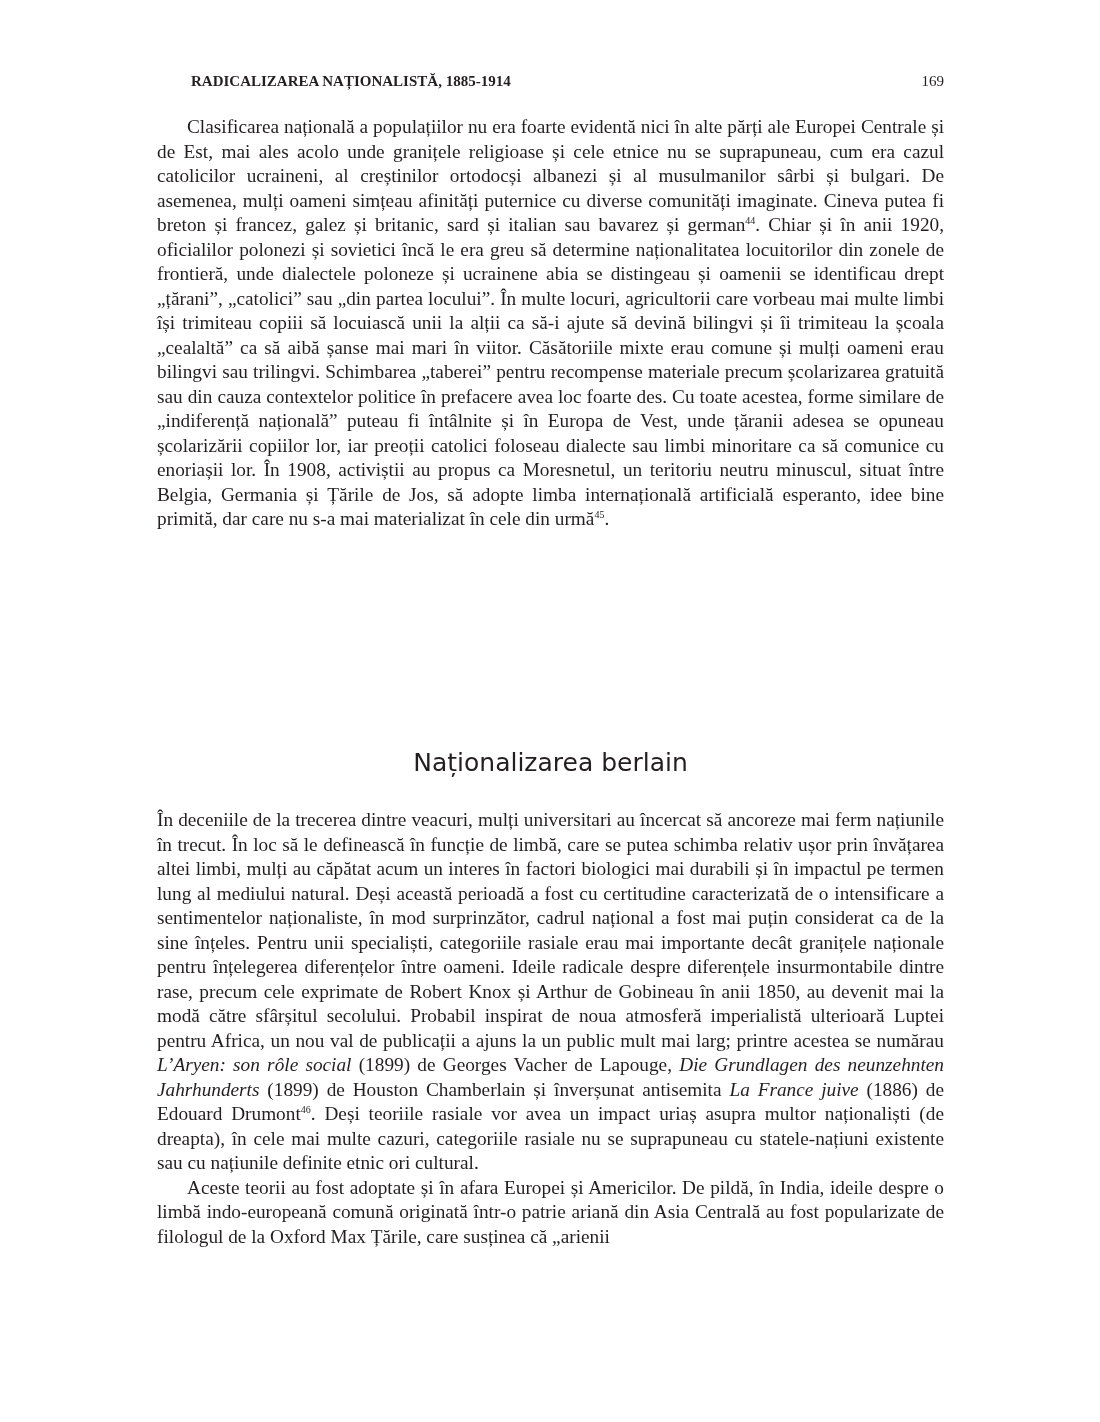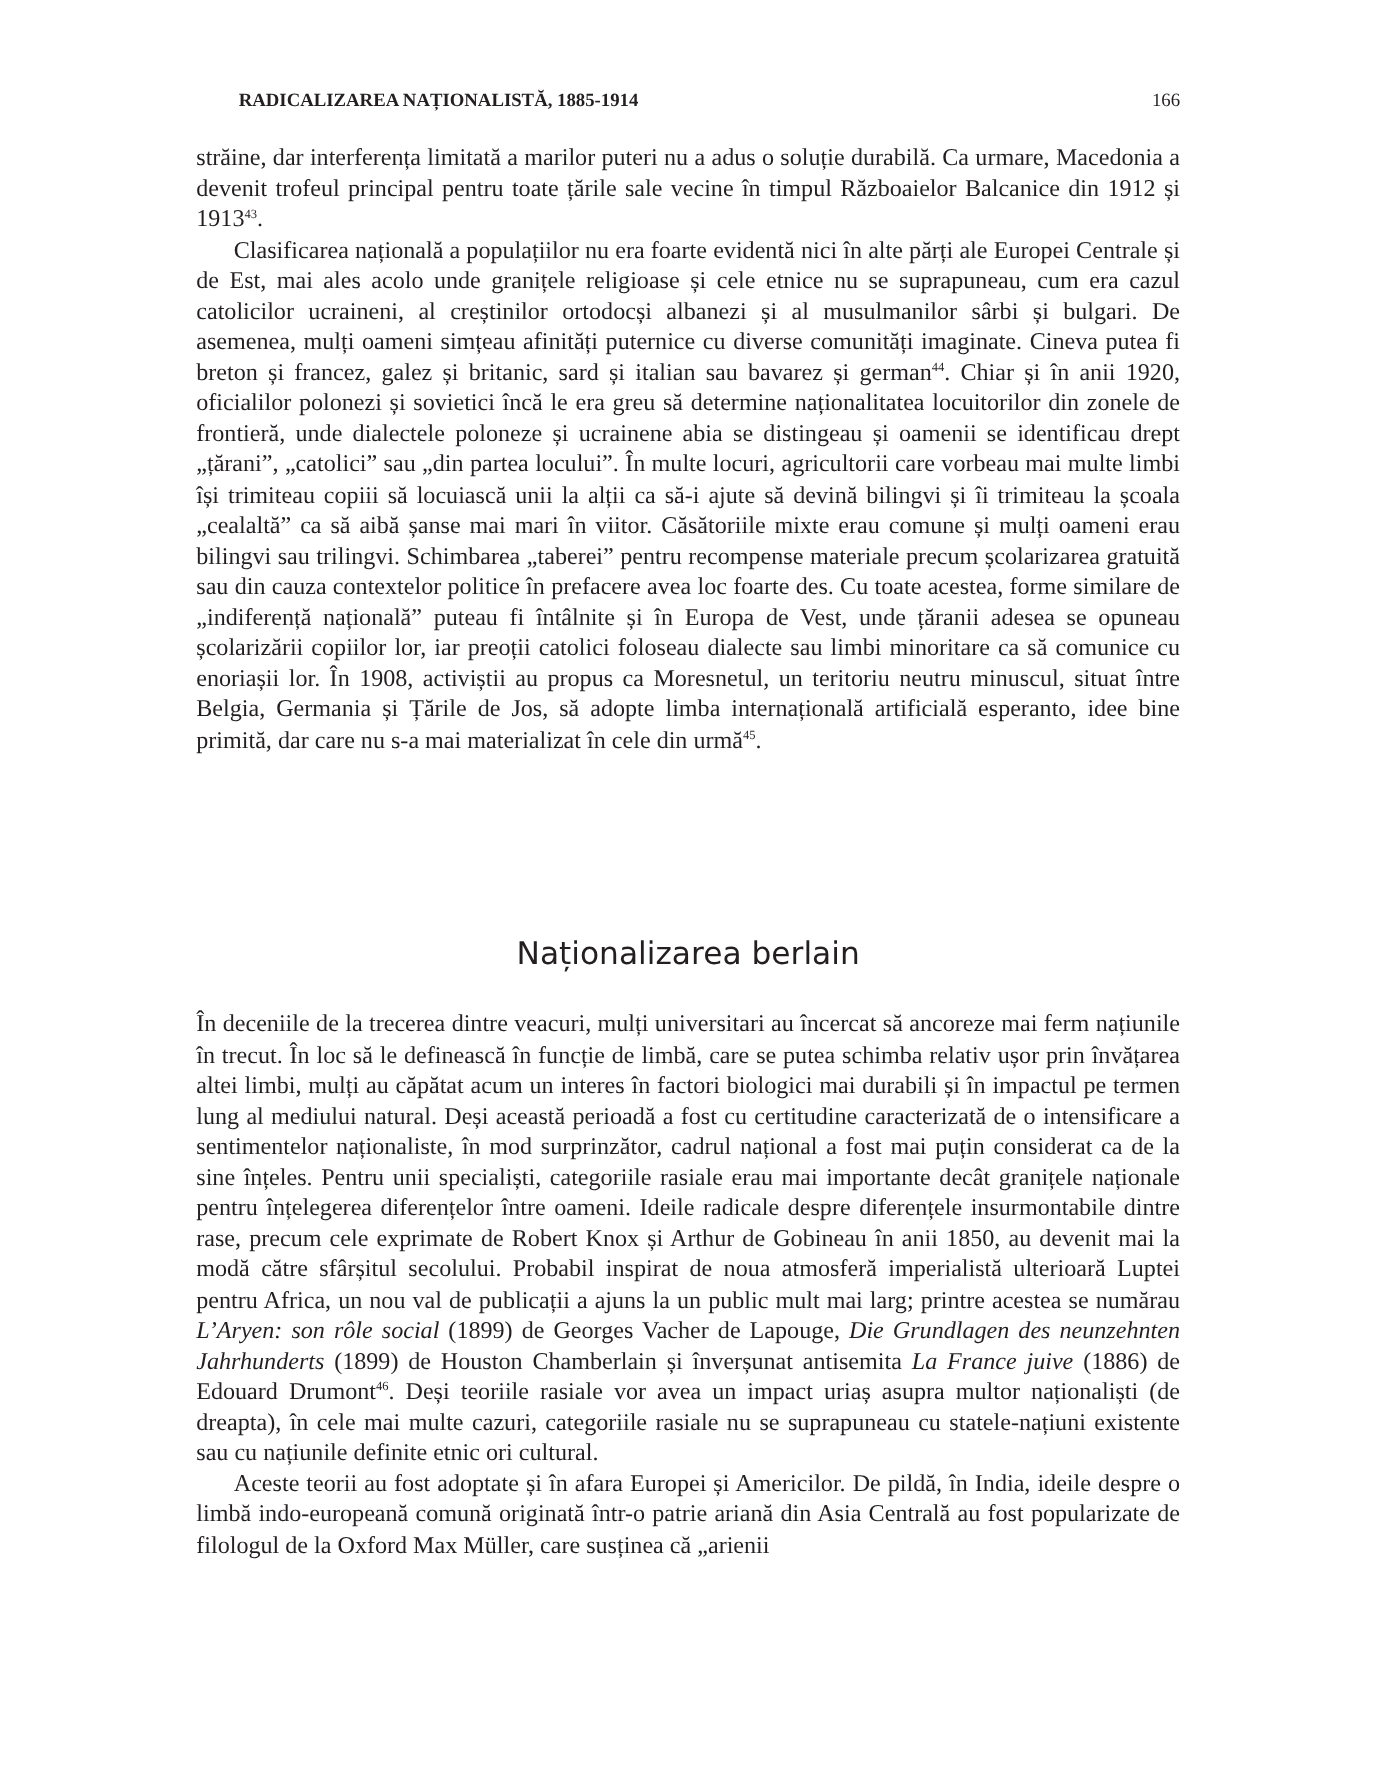--- a/index.html
+++ b/index.html
@@ -90,28 +90,27 @@
   .body-text-2 p { margin: 0; }
   em { font-style: italic; margin-top: 32px; }
 </style>
 </head>
 <body>
 
 <div class="page">
 
   <div class="running-header">
     <span class="running-title">RADICALIZAREA NAȚIONALISTĂ, 1885-1914</span>
-    <span class="page-number">166</span>
+    <span class="page-number">169</span>
   </div>
 
   <div class="body-text">
-    <p><span>străine, dar interferența limitată a marilor puteri nu a adus o soluție durabilă. Ca urmare, Macedonia a devenit trofeul principal pentru toate țările sale vecine în timpul Războaie­lor Balcanice din 1912 și 1913</span><sup>43</sup><span>.</span></p>
     <p class="indent"><span>Clasificarea națională a populațiilor nu era foarte evidentă nici în alte părți ale Europei Centrale și de Est, mai ales acolo unde granițele religioase și cele etnice nu se suprapu­neau, cum era cazul catolicilor ucraineni, al creștinilor ortodocși albanezi și al musul­manilor sârbi și bulgari. De asemenea, mulți oameni simțeau afinități puternice cu diverse comunități imaginate. Cineva putea fi breton și francez, galez și britanic, sard și italian sau bavarez și german</span><sup>44</sup><span>. Chiar și în anii 1920, oficialilor polonezi și sovietici încă le era greu să determine naționalitatea locuitorilor din zonele de frontieră, unde dialectele polo­neze și ucrainene abia se distingeau și oamenii se identificau drept „țărani”, „catolici” sau „din partea locului”. În multe locuri, agricultorii care vorbeau mai multe limbi își trimiteau copiii să locuiască unii la alții ca să-i ajute să devină bilingvi și îi trimiteau la școala „cealaltă” ca să aibă șanse mai mari în viitor. Căsătoriile mixte erau comune și mulți oameni erau bilingvi sau trilingvi. Schimbarea „taberei” pentru recompense mate­riale precum școlarizarea gratuită sau din cauza contextelor politice în prefacere avea loc foarte des. Cu toate acestea, forme similare de „indiferență națională” puteau fi întâlnite și în Europa de Vest, unde țăranii adesea se opuneau școlarizării copiilor lor, iar preoții catolici foloseau dialecte sau limbi minoritare ca să comunice cu enoriașii lor. În 1908, activiștii au propus ca Moresnetul, un teritoriu neutru minuscul, situat între Belgia, Ger­mania și Țările de Jos, să adopte limba internațională artificială esperanto, idee bine primită, dar care nu s-a mai materializat în cele din urmă</span><sup>45</sup><span>.</span></p>
   </div>
 
   <h2 class="section-title">Naționalizarea berlain</h2>
 
   <div class="body-text-2">
     <p><span>În deceniile de la trecerea dintre veacuri, mulți universitari au încercat să ancoreze mai ferm națiunile în trecut. În loc să le definească în funcție de limbă, care se putea schimba relativ ușor prin învățarea altei limbi, mulți au căpătat acum un interes în factori biologici mai durabili și în impactul pe termen lung al mediului natural. Deși această perioadă a fost cu certitudine caracterizată de o intensificare a sentimentelor naționaliste, în mod surprinzător, cadrul național a fost mai puțin considerat ca de la sine înțeles. Pentru unii specialiști, categoriile rasiale erau mai importante decât granițele naționale pentru înțe­legerea diferențelor între oameni. Ideile radicale despre diferențele insurmontabile dintre rase, precum cele exprimate de Robert Knox și Arthur de Gobineau în anii 1850, au devenit mai la modă către sfârșitul secolului. Probabil inspirat de noua atmosferă impe­rialistă ulterioară Luptei pentru Africa, un nou val de publicații a ajuns la un public mult mai larg; printre acestea se numărau </span><em>L’Aryen: son rôle social</em><span> (1899) de Georges Vacher de Lapouge, </span><em>Die Grundlagen des neunzehnten Jahrhunderts</em><span> (1899) de Houston Cham­berlain și înverșunat antisemita </span><em>La France juive</em><span> (1886) de Edouard Drumont</span><sup>46</sup><span>. Deși teoriile rasiale vor avea un impact uriaș asupra multor naționaliști (de dreapta), în cele mai multe cazuri, categoriile rasiale nu se suprapuneau cu statele-națiuni existente sau cu națiunile definite etnic ori cultural.</span></p>
-    <p class="indent"><span>Aceste teorii au fost adoptate și în afara Europei și Americilor. De pildă, în India, ideile despre o limbă indo-europeană comună originată într-o patrie ariană din Asia Cen­trală au fost popularizate de filologul de la Oxford Max Müller, care susținea că „arienii</span></p>
+    <p class="indent"><span>Aceste teorii au fost adoptate și în afara Europei și Americilor. De pildă, în India, ideile despre o limbă indo-europeană comună originată într-o patrie ariană din Asia Cen­trală au fost popularizate de filologul de la Oxford Max Țările, care susținea că „arienii</span></p>
   </div>
 
 </div>
 
 </body></html>

